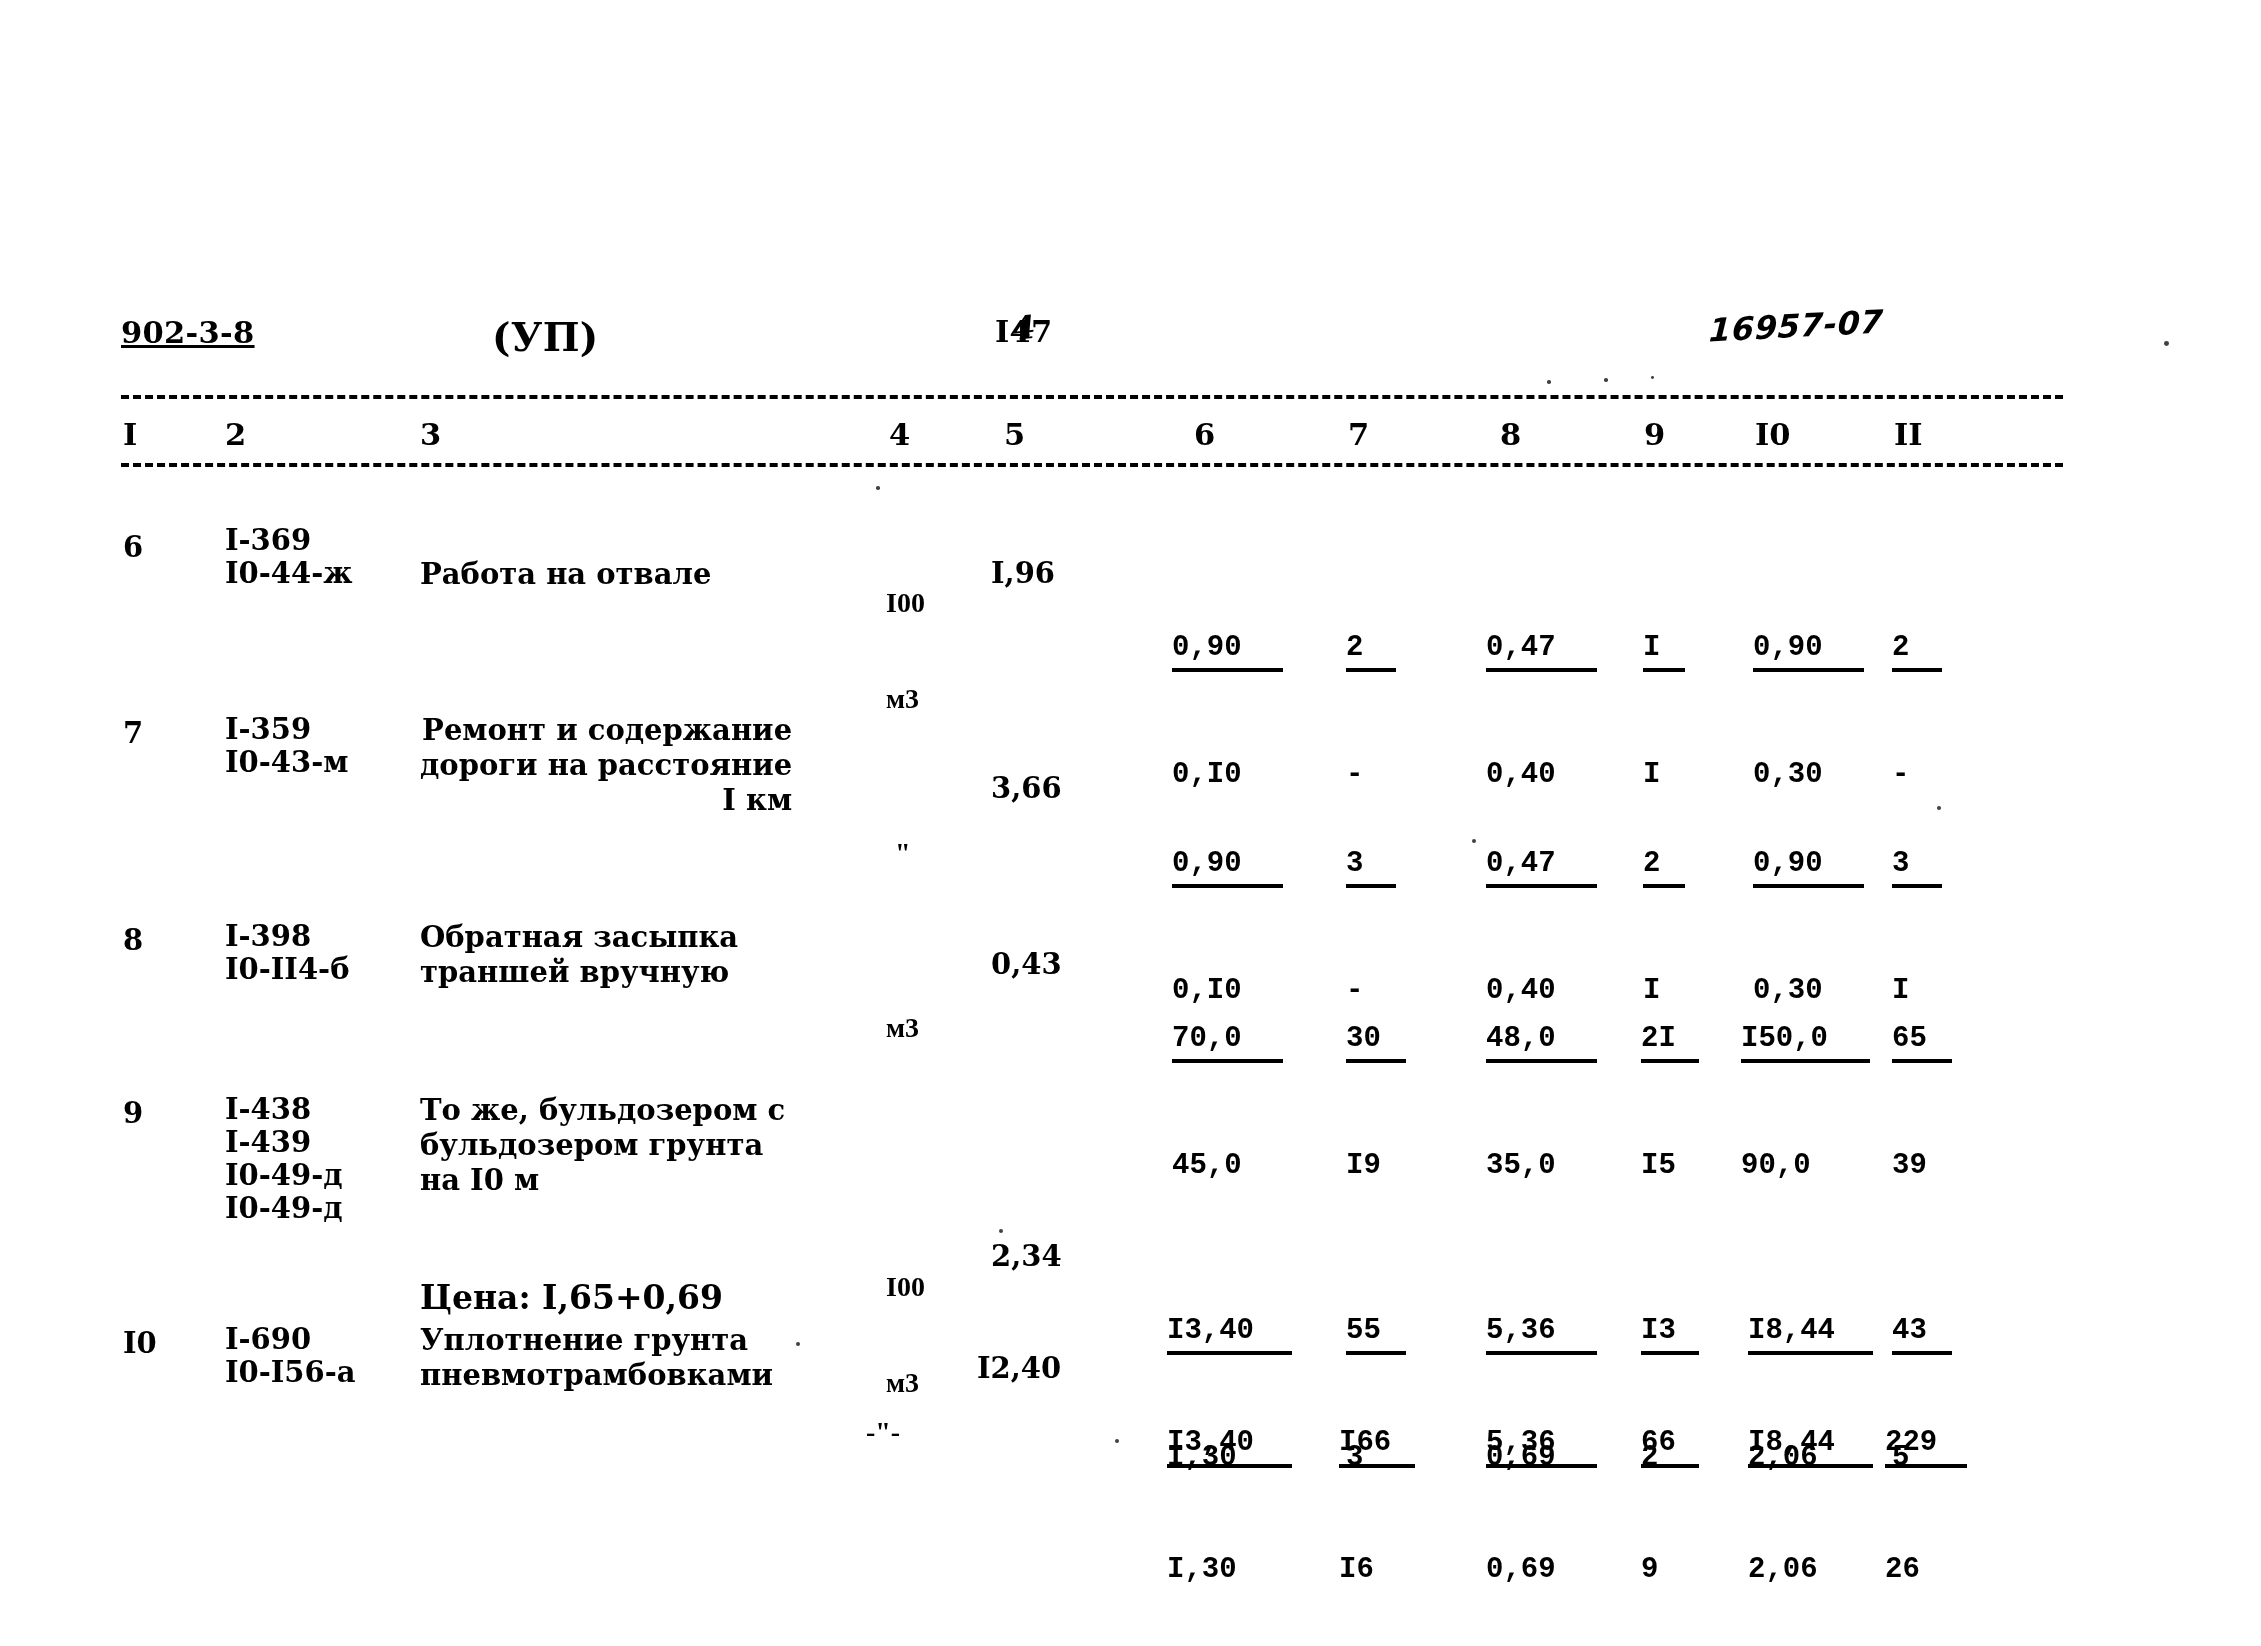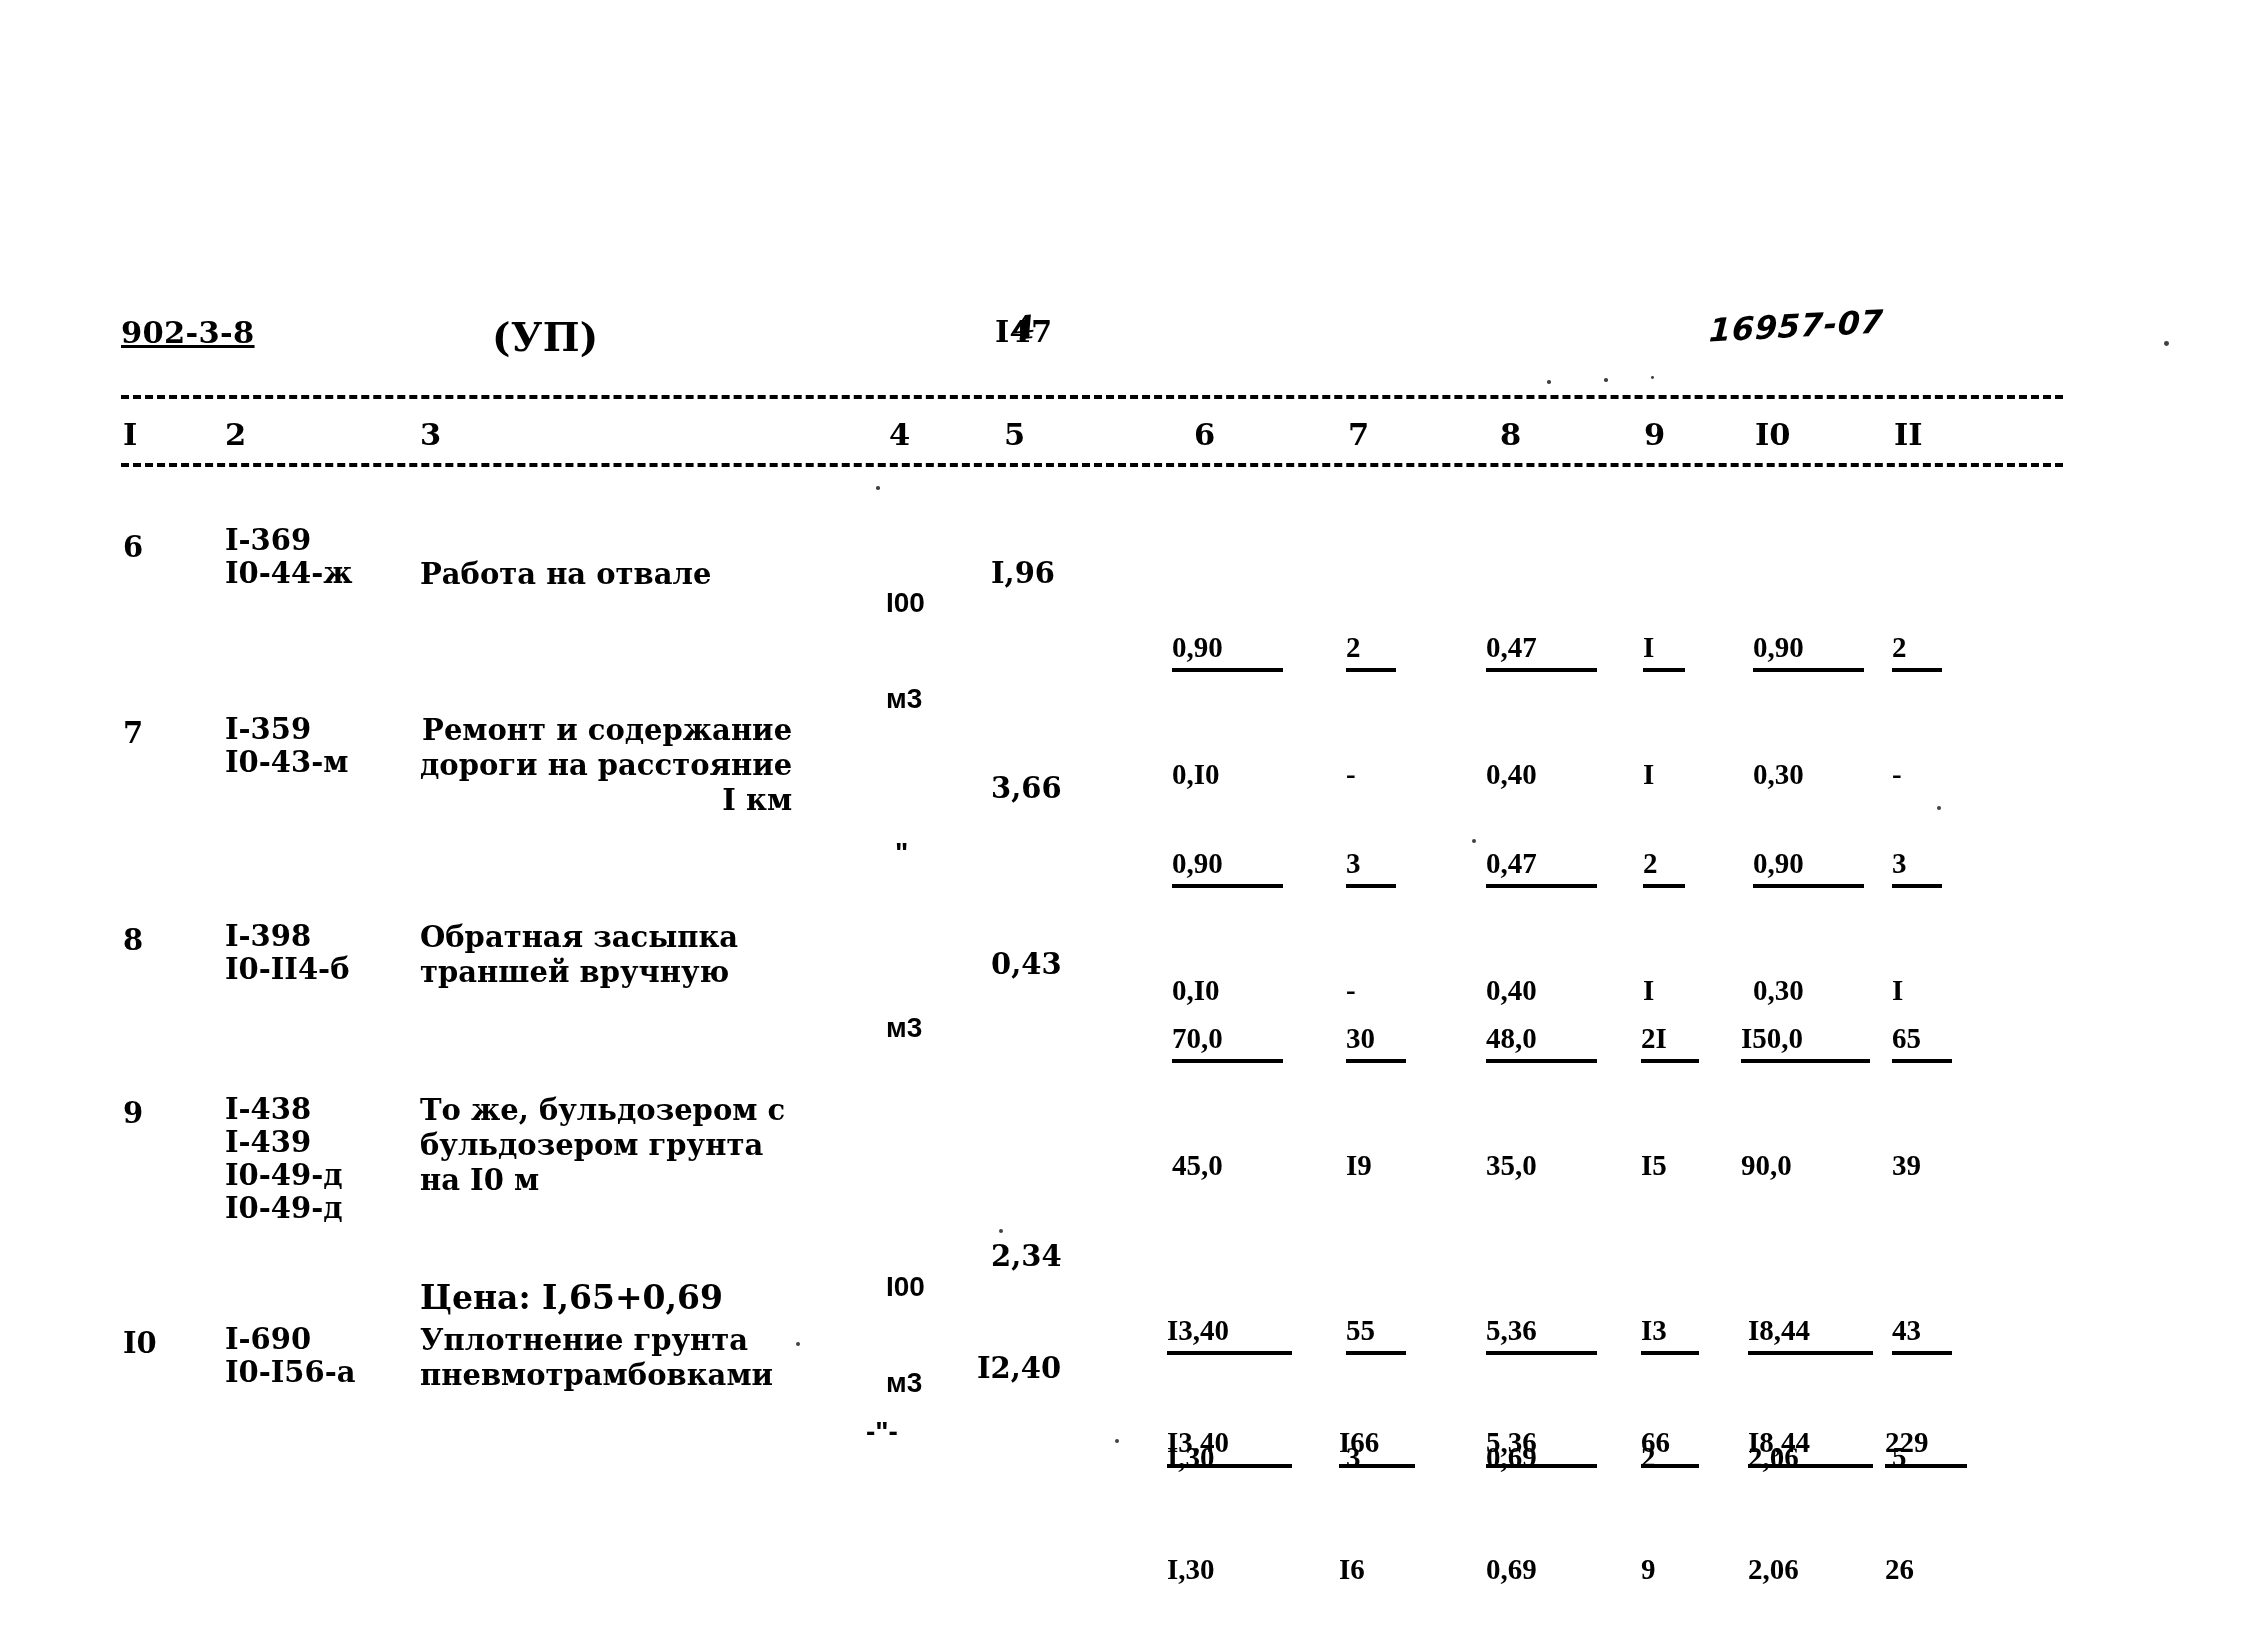--- a/index.html
+++ b/index.html
@@ -156,41 +156,41 @@
     font-size: 33px;
     font-weight: 700;
     font-family: "DejaVu Serif", serif;
     white-space: pre;
   }
 
   .c-unit {
     position: absolute;
     font-size: 28px;
     font-weight: 700;
-    font-family: Liberation Sans, sans-serif;
+    font-family: Liberation Serif, serif;
     line-height: 32px;
     text-align: left;
     white-space: pre;
   }
   .c-unit div { white-space: pre; }
 
   .c-val5 {
     position: absolute;
     font-size: 29px;
     font-weight: 700;
     font-family: "DejaVu Serif", serif;
     white-space: pre;
   }
 
   
   .frac {
     position: absolute;
     font-size: 29px;
     font-weight: 700;
-    font-family: Liberation Serif, serif;
+    font-family: Liberation Mono, monospace;
     text-align: left;
     white-space: pre;
     line-height: 39px;
   }
   .frac .num {
     display: block;
     border-bottom: 4.2px solid #000;
     padding-bottom: 1.4px;
     white-space: pre;
   }

